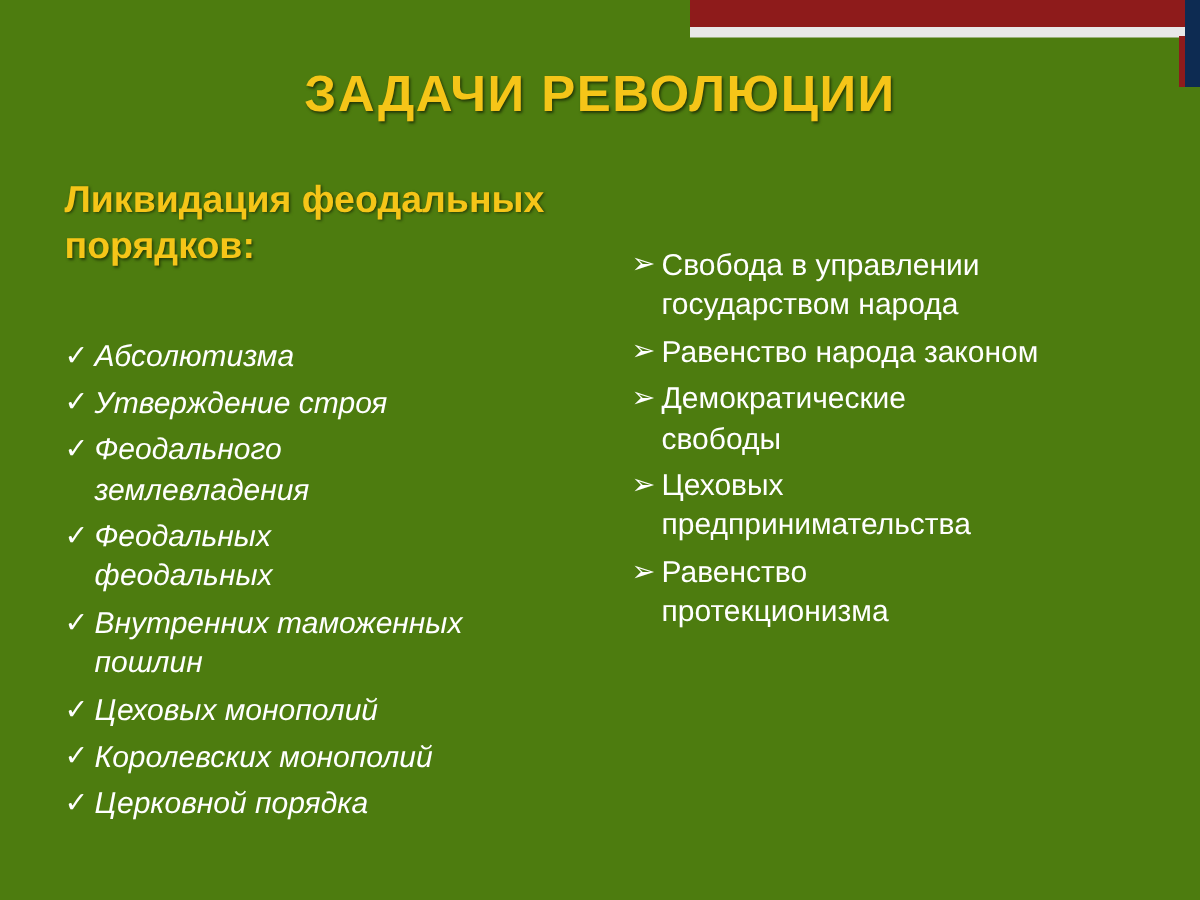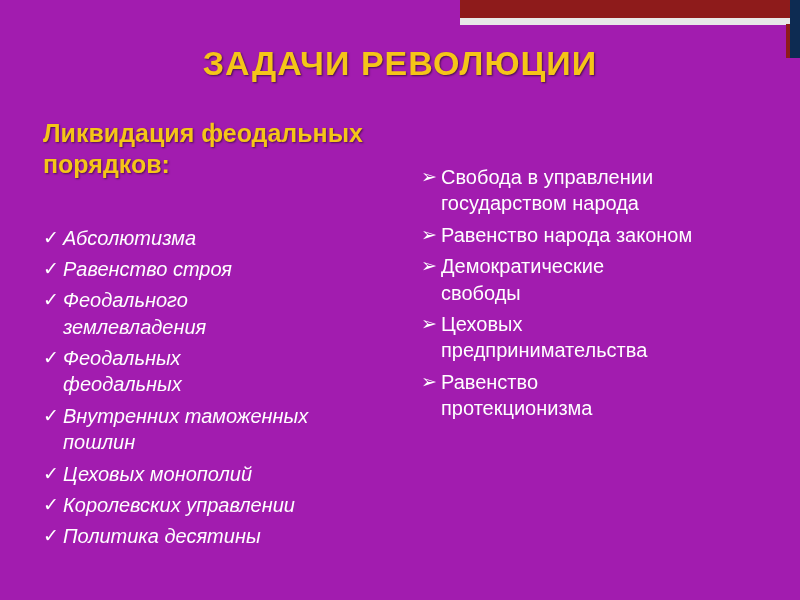--- a/index.html
+++ b/index.html
@@ -10,21 +10,21 @@
     width: 800px;
     height: 600px;
     background: #0d2b52;
     font-family: "Liberation Sans", sans-serif;
     overflow: hidden;
   }
   .slide {
     position: relative;
     width: 800px;
     height: 600px;
-    background: #a21caf;
+    background: #4d7c0f;
     box-sizing: border-box;
     overflow: hidden;
   }
 
   
   .bar {
     position: absolute;
     right: 0;
   }
   .bar-red {
@@ -137,21 +137,21 @@
 
     <div class="col col-left">
       <div class="heading">Ликвидация феодальных порядков:</div>
       <ul class="list">
         <li class="item">
           <span class="marker">✓</span>
           <span class="item-text">Абсолютизма</span>
         </li>
         <li class="item">
           <span class="marker">✓</span>
-          <span class="item-text">Равенство строя</span>
+          <span class="item-text">Утверждение строя</span>
         </li>
         <li class="item">
           <span class="marker">✓</span>
           <span class="item-text">Феодального
     землевладения</span>
         </li>
         <li class="item">
           <span class="marker">✓</span>
           <span class="item-text">Феодальных
     феодальных</span>
@@ -160,25 +160,25 @@
           <span class="marker">✓</span>
           <span class="item-text">Внутренних таможенных
     пошлин</span>
         </li>
         <li class="item">
           <span class="marker">✓</span>
           <span class="item-text">Цеховых монополий</span>
         </li>
         <li class="item">
           <span class="marker">✓</span>
-          <span class="item-text">Королевских управлении</span>
-        </li>
-        <li class="item">
-          <span class="marker">✓</span>
-          <span class="item-text">Политика десятины</span>
+          <span class="item-text">Королевских монополий</span>
+        </li>
+        <li class="item">
+          <span class="marker">✓</span>
+          <span class="item-text">Церковной порядка</span>
         </li>
       </ul>
     </div>
 
     <div class="col col-right">
       <ul class="list">
         <li class="item">
           <span class="marker">➢</span>
           <span class="item-text">Свобода в управлении
       государством  народа</span>

